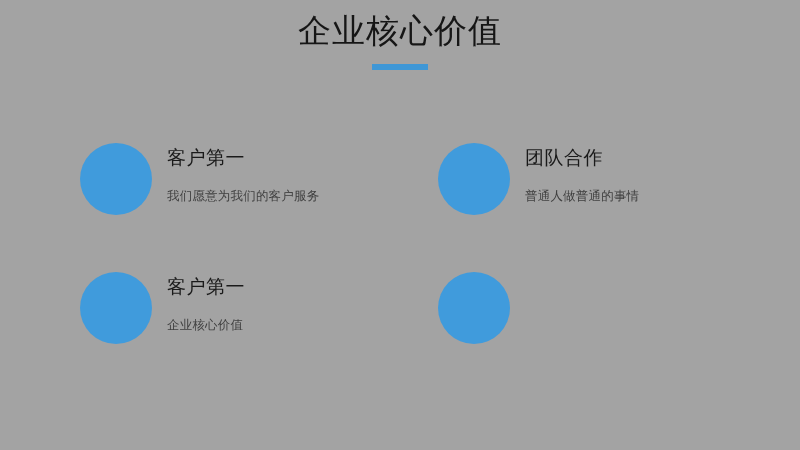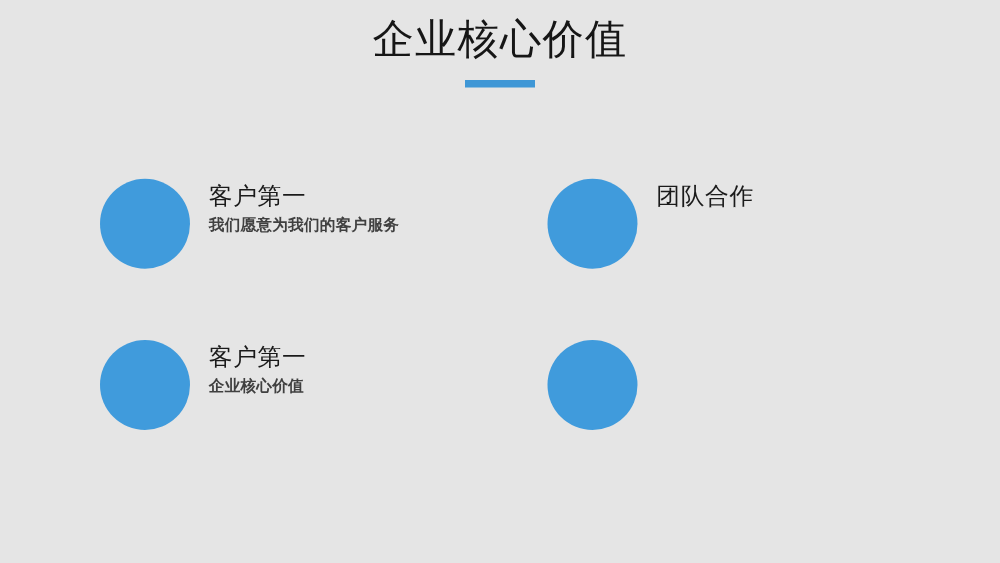--- a/index.html
+++ b/index.html
@@ -16,21 +16,21 @@
     position: relative;
     -webkit-font-smoothing: antialiased;
   }
 
   .slide {
     position: absolute;
     left: 0;
     top: 0;
     width: 800px;
     height: 450px;
-    background: #e5e5e5;
+    background: #a3a3a3;
   }
 
   
   .title-area {
     position: absolute;
     left: 0;
     top: 8px;
     width: 800px;
     text-align: center;
   }
@@ -88,24 +88,24 @@
   }
   .value-heading {
     font-size: 19px;
     line-height: 28px;
     font-weight: 400;
     color: #1a1a1a;
     letter-spacing: 0.5px;
     white-space: nowrap;
   }
   .value-desc {
-    margin-top: 0;
+    margin-top: 16px;
     font-size: 12.5px;
     line-height: 17px;
-    font-weight: 700;
+    font-weight: 400;
     color: #404040;
     letter-spacing: 0.2px;
     white-space: nowrap;
   }
 </style>
 </head>
 <body>
 
 <div class="slide">
 
@@ -121,20 +121,21 @@
       <div class="value-text">
         <div class="value-heading">客户第一</div>
         <div class="value-desc">我们愿意为我们的客户服务</div>
       </div>
     </div>
 
     <div class="value-item col-right row-top">
       <span class="value-bullet"></span>
       <div class="value-text">
         <div class="value-heading">团队合作</div>
+        <div class="value-desc">普通人做普通的事情</div>
       </div>
     </div>
 
     <div class="value-item col-left row-bottom">
       <span class="value-bullet"></span>
       <div class="value-text">
         <div class="value-heading">客户第一</div>
         <div class="value-desc">企业核心价值</div>
       </div>
     </div>

